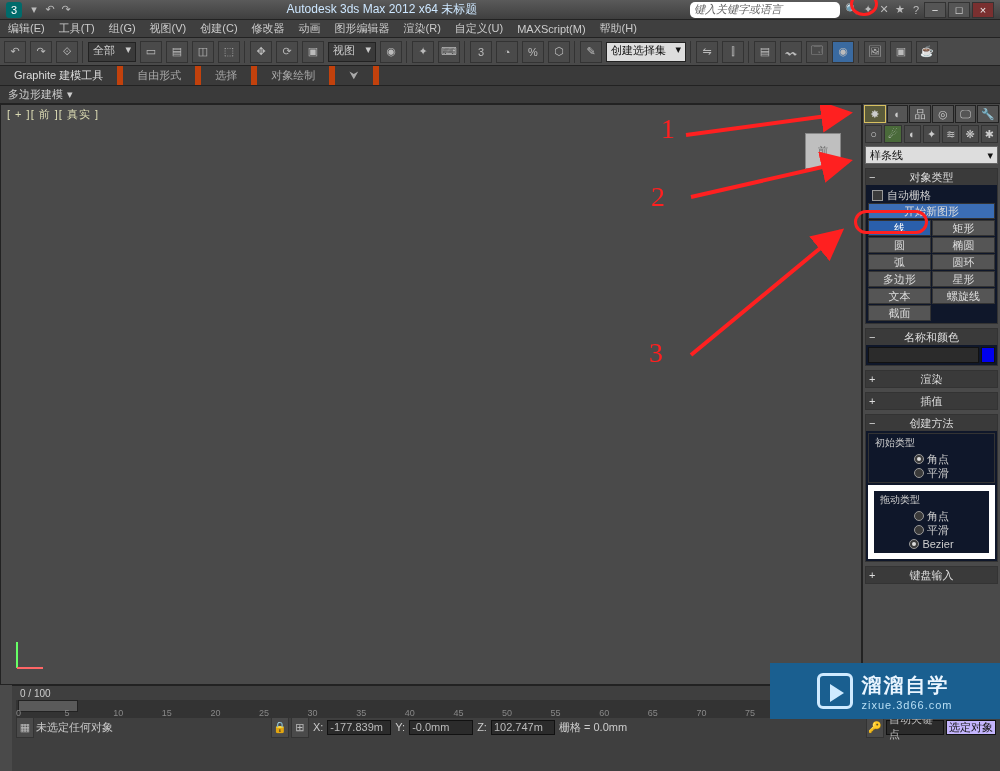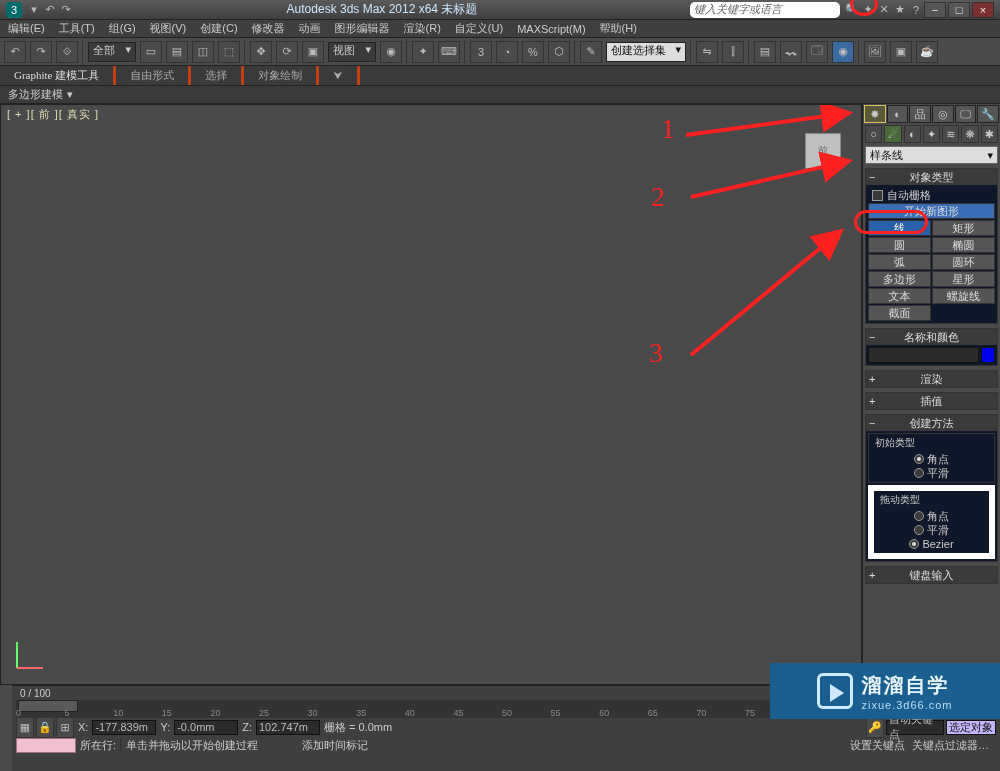--- a/index.html
+++ b/index.html
@@ -23,21 +23,21 @@
 .main-toolbar { height: 28px; background:#4a4a4a; border-bottom:1px solid #222; display:flex; align-items:center; padding:0 4px; gap:4px;}
 .tbtn { width:22px; height:22px; background:#4a4a4a; border:1px solid #333; display:flex; align-items:center; justify-content:center; color:#bbb;}
 .tbtn.sm{ width:18px;}
 .tsep { width:2px; height:22px; border-left:1px solid #333;}
 .tdrop { height:20px; min-width:48px; background:#3a3a3a; border:1px solid #222; color:#ccc; padding:0 4px; display:flex; align-items:flex-start;}
 .tdrop .caret{margin-left:auto;}
 .tdrop.light{background:#ddd; color:#111; min-width:80px;}
 
 
 .graphite-row { height:20px; background:#3a3a3a; border-bottom:1px solid #222; display:flex; align-items:center;}
-.graphite-tab { padding:0 14px; height:100%; display:flex; align-items:center; border-right:3px solid #c2410c; color:#aaa;font-family:Liberation Serif, serif;}
+.graphite-tab { padding:0 14px; height:100%; display:flex; align-items:center; border-right:6px solid #c2410c; color:#aaa;}
 .graphite-tab.active{ color:#ddd;}
 .graphite-sub { height:18px; background:#3a3a3a; border-bottom:1px solid #222; padding:0 8px; display:flex; align-items:center; color:#ccc;}
 .graphite-sub .caret{margin-left:4px;}
 
 
 .content { display:flex; height:calc(100% - 20px - 18px - 28px - 20px - 18px - 86px);}
 .viewport { flex:1; background:#4a4a4a; position:relative; border:1px solid #222; overflow:hidden;}
 .vp-label{ position:absolute; top:2px; left:6px; color:#dcdcb4; letter-spacing:1px;}
 
 
@@ -376,44 +376,35 @@
       <span class="tick" style="left: 680.4px;">70</span>
       <span class="tick" style="left: 729px;">75</span>
       <span class="tick" style="left: 777.6px;">80</span>
       <span class="tick" style="left: 826.2px;">85</span>
       <span class="tick" style="left: 874.8px;">90</span>
       <span class="tick" style="left: 923.4px;">95</span>
       <span class="tick" style="left: 972px;">100</span>
     </div>
   <div class="status-row">
     <div class="tbtn sm">▦</div>
+    <div class="long">未选定任何对象</div>
     <div class="tbtn sm">🔒</div>
     <div class="tbtn sm">⊞</div>
     <span class="slabel">X:</span>
       <div class="sinp">-177.839m</div>
     <span class="slabel">Y:</span>
       <div class="sinp">-0.0mm</div>
     <span class="slabel">Z:</span>
       <div class="sinp">102.747m</div>
     <span class="slabel">栅格 = 0.0mm</span>
     <div style="flex:1"></div>
     <div class="tbtn sm">🔑</div>
     <div class="sinp" style="width:58px">自动关键点</div>
     <div class="sinp" style="width:50px;background:#c4b5fd;color:#111">选定对象</div>
   </div>
-  <div class="prompt-row">
-    <div class="pink"></div>
-    <span class="lbl">所在行:</span>
-    <div style="width:2px;height:15px;border-left:1px solid #333"></div>
-    <span class="msg">单击并拖动以开始创建过程</span>
-    <div class="sinp" style="width:80px;margin-left:40px">添加时间标记</div>
-    <div style="flex:1"></div>
-    <div class="sinp" style="width:58px">设置关键点</div>
-    <div class="sinp" style="width:84px">关键点过滤器…</div>
-  </div>
 </div>
 
 <div class="watermark">
   <div class="logo"></div>
   <div class="txt">
     <div class="t1">溜溜自学</div>
     <div class="t2">zixue.3d66.com</div>
   </div>
 </div>
 

